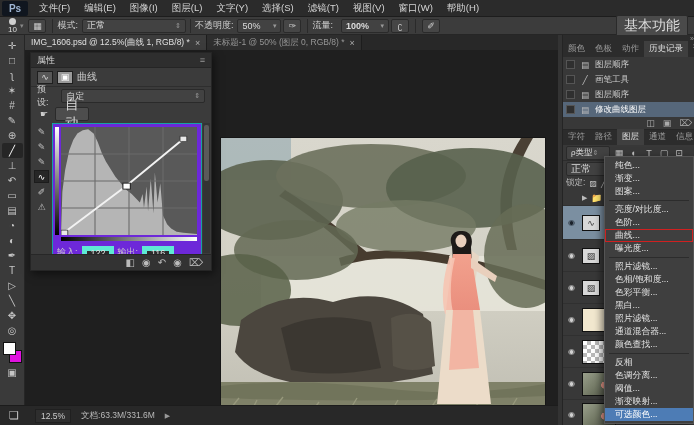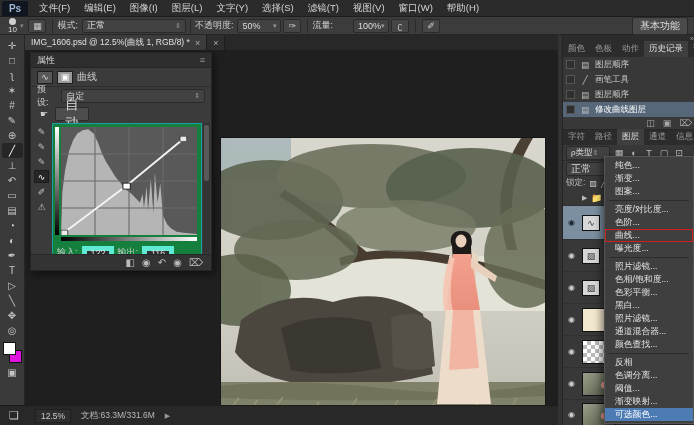--- a/index.html
+++ b/index.html
@@ -13,21 +13,21 @@
   .ps-logo{width:26px;height:15px;margin:1px 4px 0 2px;background:#10161f;color:#9fb6d4;font-weight:bold;font-size:10px;display:flex;align-items:center;justify-content:center;border-radius:2px;}
   .mi{padding:0 7px;color:#d5d5d5;font-size:9.5px;cursor:default;}
   
   #optionsbar{left:0;top:17px;width:694px;height:18px;background:#3c3c3c;border-bottom:1px solid #262626;display:flex;align-items:center;font-size:9px;color:#cfcfcf;}
   .opt-sep{width:1px;height:14px;background:#2a2a2a;margin:0 4px;}
   .brushchip{display:flex;flex-direction:column;align-items:center;line-height:1;margin-left:8px;font-size:8px;color:#ddd;}
   .brushchip .dot{width:7px;height:7px;border-radius:50%;background:#cfcfcf;margin-bottom:1px;}
   .field{background:#424242;border:1px solid #2a2a2a;border-radius:2px;color:#ddd;height:14px;display:inline-flex;align-items:center;padding:0 4px;}
   .field .arr{color:#999;font-size:7px;}
   .ticon{width:18px;height:14px;border:1px solid #2a2a2a;border-radius:2px;background:#464646;display:inline-flex;align-items:center;justify-content:center;margin:0 2px;font-size:9px;color:#ccc;}
-  .ws-btn{margin-left:auto;margin-right:6px;background:#4a4a4a;border:1px solid #2a2a2a;border-radius:2px;padding:1px 7px;font-size:10px;color:#ddd;}
+  .ws-btn{margin-left:auto;margin-right:6px;background:#4a4a4a;border:1px solid #2a2a2a;border-radius:2px;padding:1px 7px;font-size:14px;color:#ddd;}
   
   #tabbar{left:25px;top:35px;width:533px;height:15px;background:#282828;display:flex;align-items:flex-end;}
   .dtab{height:15px;display:flex;align-items:center;padding:0 6px;font-size:8.5px;gap:5px;border-right:1px solid #1d1d1d;white-space:nowrap;}
   .dtab.active{background:#3c3c3c;color:#e0e0e0;}
   .dtab.inactive{background:#2e2e2e;color:#969696;}
   .dtab .x{color:#aaa;font-size:9px;}
   
   #toolbar{left:0;top:35px;width:25px;height:370px;background:#3a3a3a;border-right:1px solid #262626;display:flex;flex-direction:column;align-items:center;padding-top:3px;}
   .tool{width:21px;height:15px;display:flex;align-items:center;justify-content:center;font-size:10px;color:#c6c6c6;cursor:pointer;}
   .tool.active{background:#262626;border-radius:2px;color:#fff;}
@@ -42,21 +42,21 @@
   #props-header{height:15px;background:#2e2e2e;display:flex;align-items:center;padding:0 6px;color:#d8d8d8;font-size:9px;border-bottom:1px solid #252525;}
   #props-header .pm{margin-left:auto;color:#999;}
   #props-sub{height:19px;display:flex;align-items:center;gap:4px;padding:0 6px;border-bottom:1px solid #2e2e2e;}
   .mini-box{width:16px;height:13px;border:1px solid #1f1f1f;background:#585858;display:flex;align-items:center;justify-content:center;font-size:9px;color:#ddd;}
   .mini-box.mask{background:#9a9a9a;color:#fff;}
   #preset-row,#chan-row{height:18px;display:flex;align-items:center;gap:4px;padding:0 6px;font-size:9px;}
   #curve-zone{position:absolute;left:0;top:70px;width:174px;height:130px;}
   #cv-strip{position:absolute;left:2px;top:0;width:17px;height:130px;display:flex;flex-direction:column;align-items:center;gap:2px;padding-top:2px;}
   .strip-ic{width:15px;height:13px;display:flex;align-items:center;justify-content:center;color:#c2c2c2;font-size:9px;}
   .strip-ic.sel{background:#262626;border:1px solid #1c1c1c;color:#fff;}
-  #cv-frame{position:absolute;left:21px;top:0;width:150px;height:146px;border:1px solid #18a1a1;background:#15803d;}
+  #cv-frame{position:absolute;left:21px;top:0;width:150px;height:146px;border:1px solid #18a1a1;background:#6d28d9;}
   #cv-grid{position:absolute;left:8px;top:3px;width:136px;height:108px;background:#595959;}
   #cv-left-grad{position:absolute;left:2px;top:3px;width:4px;height:108px;background:linear-gradient(#fff,#000);}
   #cv-bottom-grad{position:absolute;left:8px;top:113px;width:136px;height:4px;background:linear-gradient(90deg,#000,#fff);}
   #io-row{position:absolute;left:4px;top:122px;width:142px;display:flex;align-items:center;gap:4px;font-size:9px;color:#ccc;}
   .io-field{width:32px;height:13px;background:#2c2c2c;border:5px solid #5eead4;color:#e0e0e0;display:flex;align-items:center;padding-left:4px;font-size:9px;}
   #props-scroll{position:absolute;right:1px;top:70px;width:7px;height:130px;background:#333;}
   #props-scroll .thumb{position:absolute;left:1px;top:2px;width:5px;height:56px;background:#5a5a5a;border-radius:2px;}
   #props-footer{position:absolute;left:0;bottom:0;width:100%;height:16px;background:#333;border-top:1px solid #272727;display:flex;align-items:center;justify-content:flex-end;gap:7px;padding:0 8px;font-size:10px;color:#bbb;}
   
   #rightcol{left:562px;top:35px;width:136px;height:390px;background:#383838;border-left:1px solid #242424;}
@@ -126,36 +126,37 @@
     </span>
     <div class="opt-sep"></div>
     <span>不透明度:</span>
     <span class="field" style="width:44px;margin-left:4px;">
       <span>50%</span>
       <span class="arr" style="margin-left:auto;">▾</span>
     </span>
     <span class="ticon">✑</span>
     <div class="opt-sep"></div>
     <span>流量:</span>
-    <span class="field" style="width:36px;margin-left:20px;">
+    <span class="field" style="width:48px;margin-left:8px;font-weight:bold;">
       <span>100%</span>
       <span class="arr" style="margin-left:auto;">▾</span>
     </span>
     <span class="ticon">ʗ</span>
     <div class="opt-sep"></div>
     <span class="ticon">✐</span>
     <button class="ws-btn">基本功能</button>
   </div>
 
   <div id="tabbar" class="abs">
     <div class="dtab active">
       <span>IMG_1606.psd @ 12.5%(曲线 1, RGB/8) *</span>
       <span class="x">×</span>
     </div>
     <div class="dtab inactive">
+      <span>未标题-1 @ 50% (图层 0, RGB/8) *</span>
       <span class="x">×</span>
     </div>
   </div>
 
   <div id="toolbar" class="abs">
     <div class="tool">✛</div>
     <div class="tool">□</div>
     <div class="tool">ʅ</div>
     <div class="tool">✶</div>
     <div class="tool">#</div>

